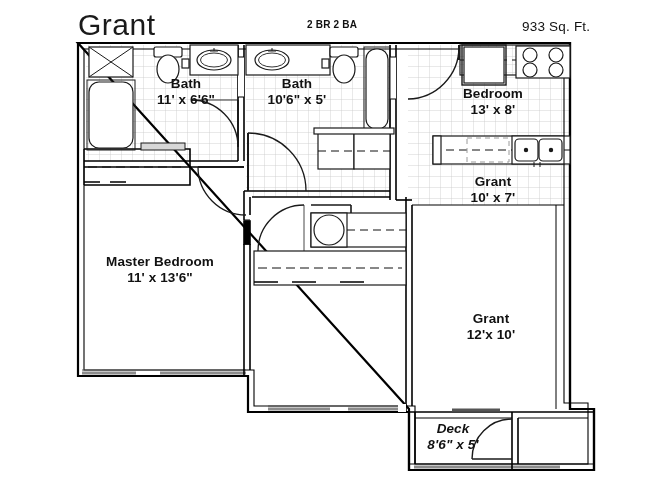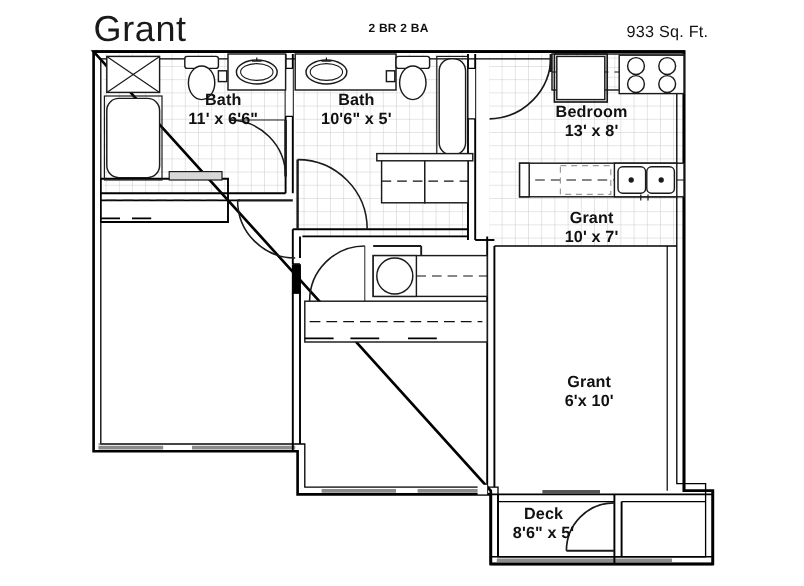--- a/index.html
+++ b/index.html
@@ -322,26 +322,30 @@
   <div class="room-label" style="left:493px;top:102px;transform:translate(-50%,-50%);">
     <span class="rname">Bedroom</span>
     <span class="rdim">13' x 8'</span>
   </div>
 
   <div class="room-label" style="left:493px;top:190px;transform:translate(-50%,-50%);">
     <span class="rname">Grant</span>
     <span class="rdim">10' x 7'</span>
   </div>
 
+  <div class="room-label" style="left:160px;top:270px;transform:translate(-50%,-50%);">
+    <span class="rname">Master Bedroom</span>
+    <span class="rdim">11' x 13'6"</span>
+  </div>
 
 
   <div class="room-label" style="left:491px;top:327px;transform:translate(-50%,-50%);">
     <span class="rname">Grant</span>
-    <span class="rdim">6'x 10'</span>
-  </div>
-
-  <div class="room-label" style="left:453px;top:437px;transform:translate(-50%,-50%);">
+    <span class="rdim">12'x 10'</span>
+  </div>
+
+  <div class="room-label" style="left:453px;top:437px;transform:translate(-50%,-50%);font-style:italic;">
     <span class="rname">Deck</span>
     <span class="rdim">8'6" x  5'</span>
   </div>
 
 
 </div>
 
 </body></html>

